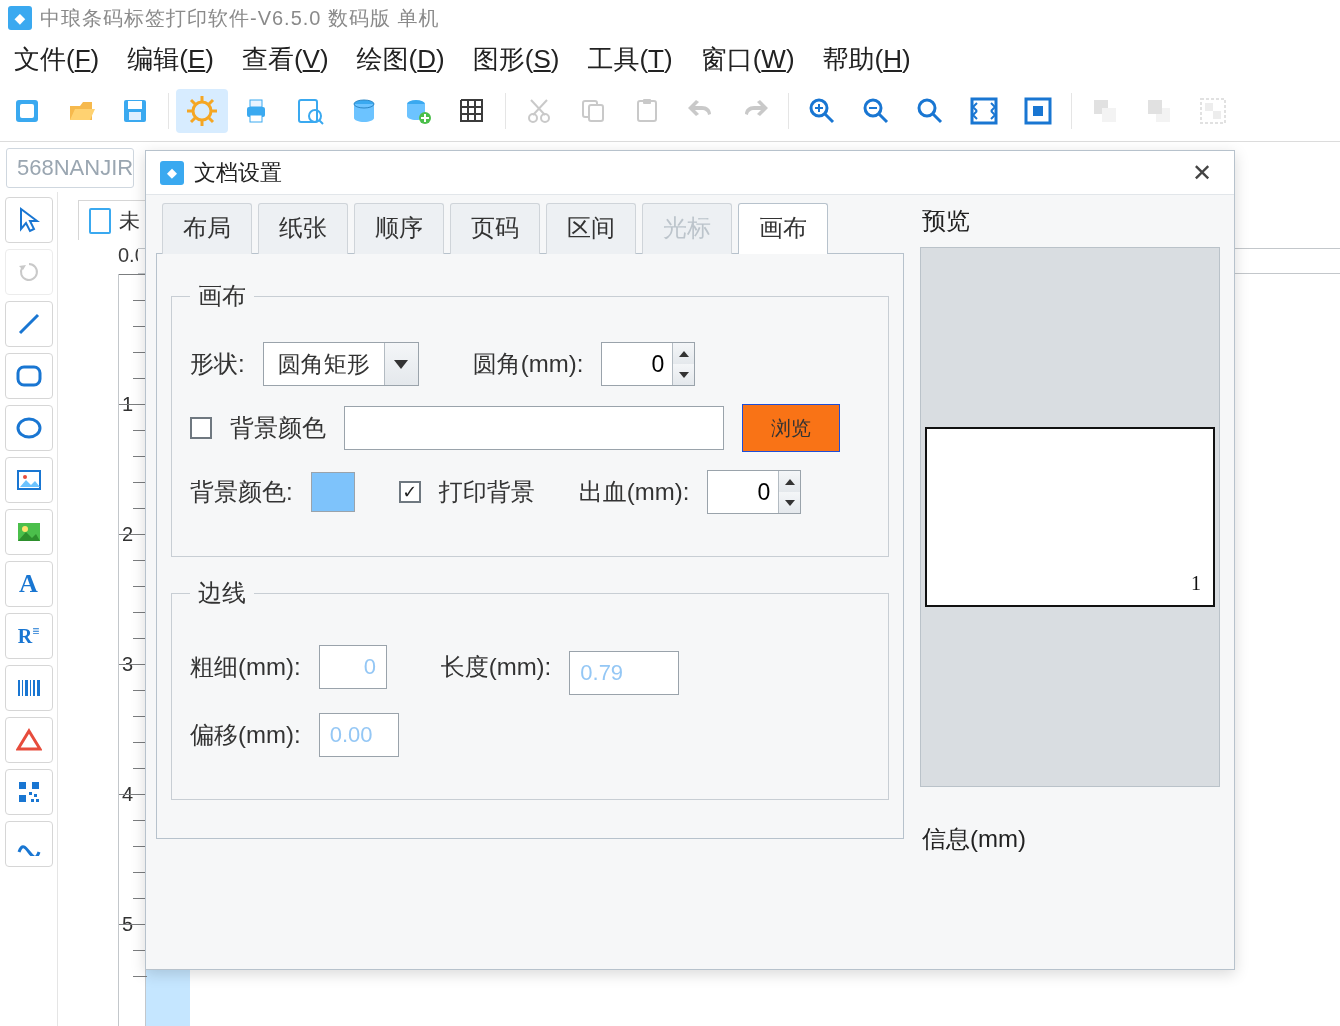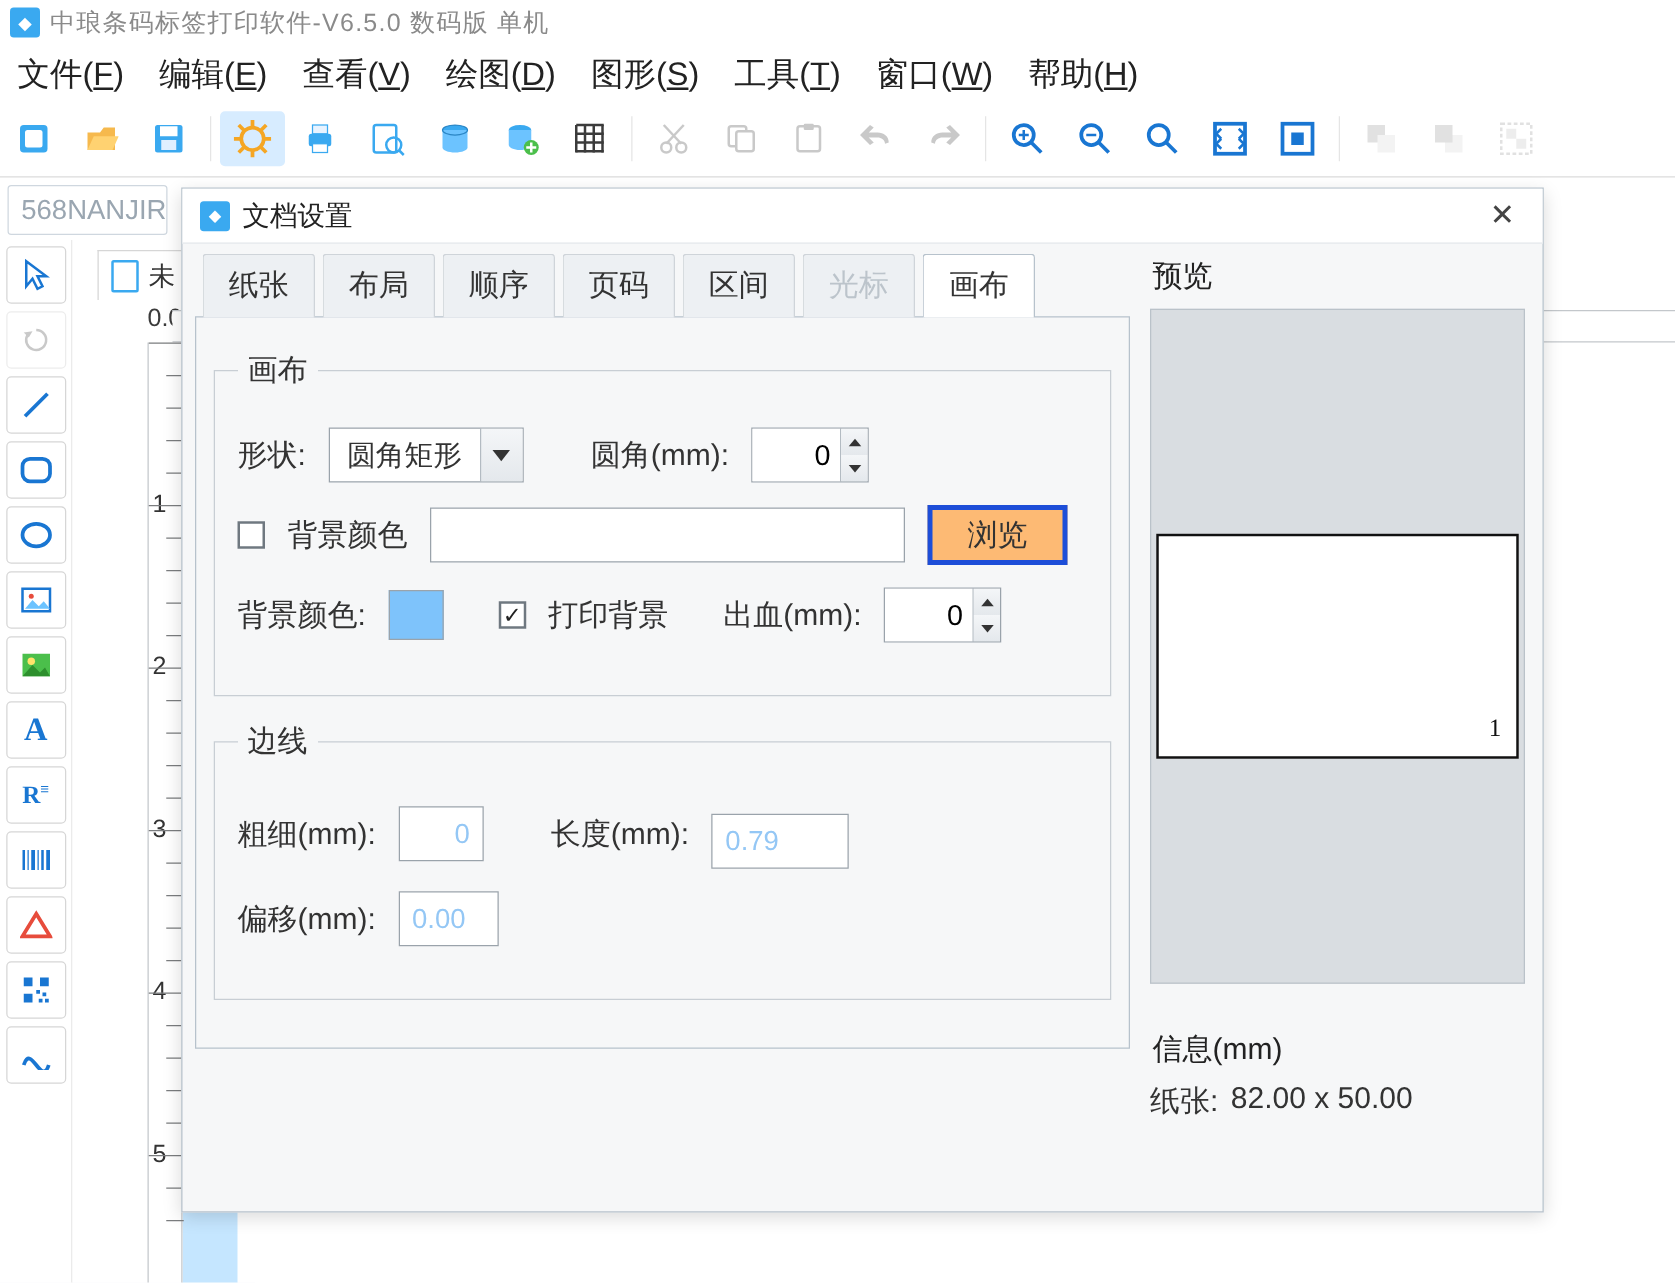--- a/index.html
+++ b/index.html
@@ -76,21 +76,21 @@
   .spin .btns .b::after { content:""; border-left:5px solid transparent;border-right:5px solid transparent; }
   .spin .btns .b.up::after { border-bottom:6px solid #333; }
   .spin .btns .b.down::after { border-top:6px solid #333; border-top-color:#333; }
 
   .chk { width: 22px; height: 22px; border: 2px solid #6f7880; background: #fff; display: inline-flex; align-items: center; justify-content: center; }
   .chk.checked::after { content: "✓"; font-size: 18px; color: #222; line-height: 1; }
 
   .textin { border: 1px solid #9aa3ab; background: #fff; height: 44px; padding: 0 10px; font-size: 22px; }
   .textin.ghost { color: #94c7f5; }
 
-  .btn { height: 48px; padding: 0 28px; background: #fdba74; border: 4px solid #1d4ed8; font-size: 24px; color: #333; display: inline-flex; align-items: center; }
+  .btn { height: 48px; padding: 0 28px; background: #f97316; border: 1px solid #1d4ed8; font-size: 20px; color: #333; display: inline-flex; align-items: center; }
 
   .swatch { width: 44px; height: 40px; border: 1px solid #9aa3ab; }
 
   
   .side-group-title { font-size: 24px; font-weight: 400; color: #222; margin: 6px 0 10px 2px; }
   .preview-box { border: 1px solid #bac2c9; background: #d9dde1; height: 540px; display: flex; align-items: center; justify-content: center; }
   .label-preview { width: 290px; height: 180px; background: #fff; border: 2px solid #111; position: relative; }
   .label-preview .pnum { position: absolute; right: 12px; bottom: 10px; font-family: Georgia, serif; font-size: 20px; color: #111; }
 
   .info-block { margin-top: 36px; }
@@ -423,22 +423,22 @@
 
 <div class="dialog">
   <div class="dlg-title">
     <div class="dicon">◆</div>
     <div class="dtext">文档设置</div>
     <div class="dclose">✕</div>
   </div>
   <div class="dlg-body">
     <div class="dlg-left">
       <div class="tabs">
+        <div class="tab">布局</div>
         <div class="tab">纸张</div>
-        <div class="tab">布局</div>
         <div class="tab">顺序</div>
         <div class="tab">页码</div>
         <div class="tab">区间</div>
         <div class="tab disabled">光标</div>
         <div class="tab active">画布</div>
       </div>
       <div class="panel">
 
         <fieldset class="group">
           <legend>画布</legend>
@@ -508,20 +508,16 @@
 
     <div class="dlg-right">
       <div class="side-group-title">预览</div>
       <div class="preview-box">
         <div class="label-preview">
           <div class="pnum">1</div>
         </div>
       </div>
       <div class="info-block">
         <div class="side-group-title">信息(mm)</div>
-        <div class="info-row">
-          <span>纸张:</span>
-          <span>82.00 x 50.00</span>
-        </div>
       </div>
     </div>
   </div>
 </div>
 
 </body></html>

